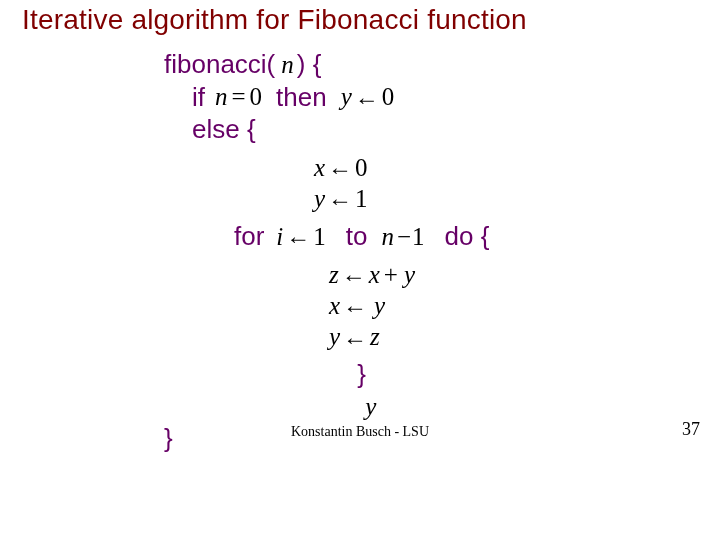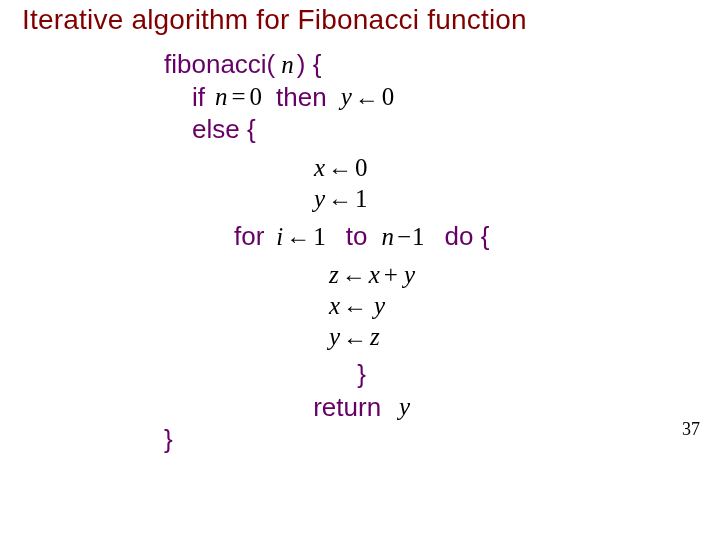--- a/index.html
+++ b/index.html
@@ -165,26 +165,26 @@
       <span class="mi">z</span>
     </div>
 
     <div class="gap"></div>
 
     <div class="row ind2">
       <span>}</span>
     </div>
 
     <div class="row ind2">
-      <span>return</span>
       <span class="sp" style="width:18px"></span>
       <span class="mi">y</span>
     </div>
 
     <div class="row">
       <span>}</span>
     </div>
 
   </div>
 
+  <div class="footer-center">Konstantin Busch - LSU</div>
   <div class="footer-right">37</div>
 
 </div>
 
 </body></html>

